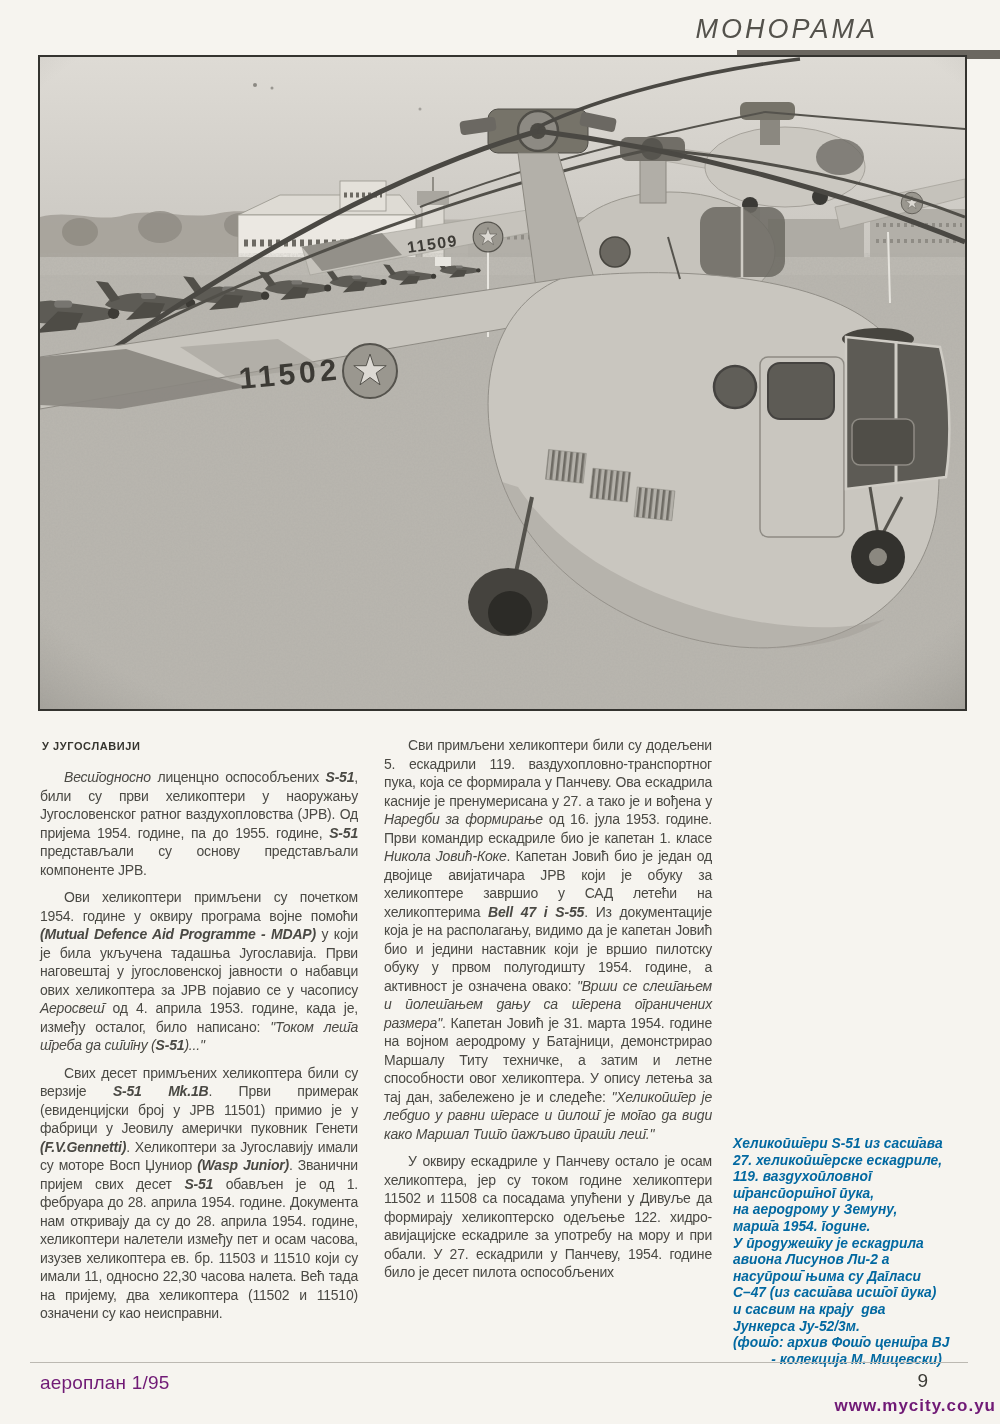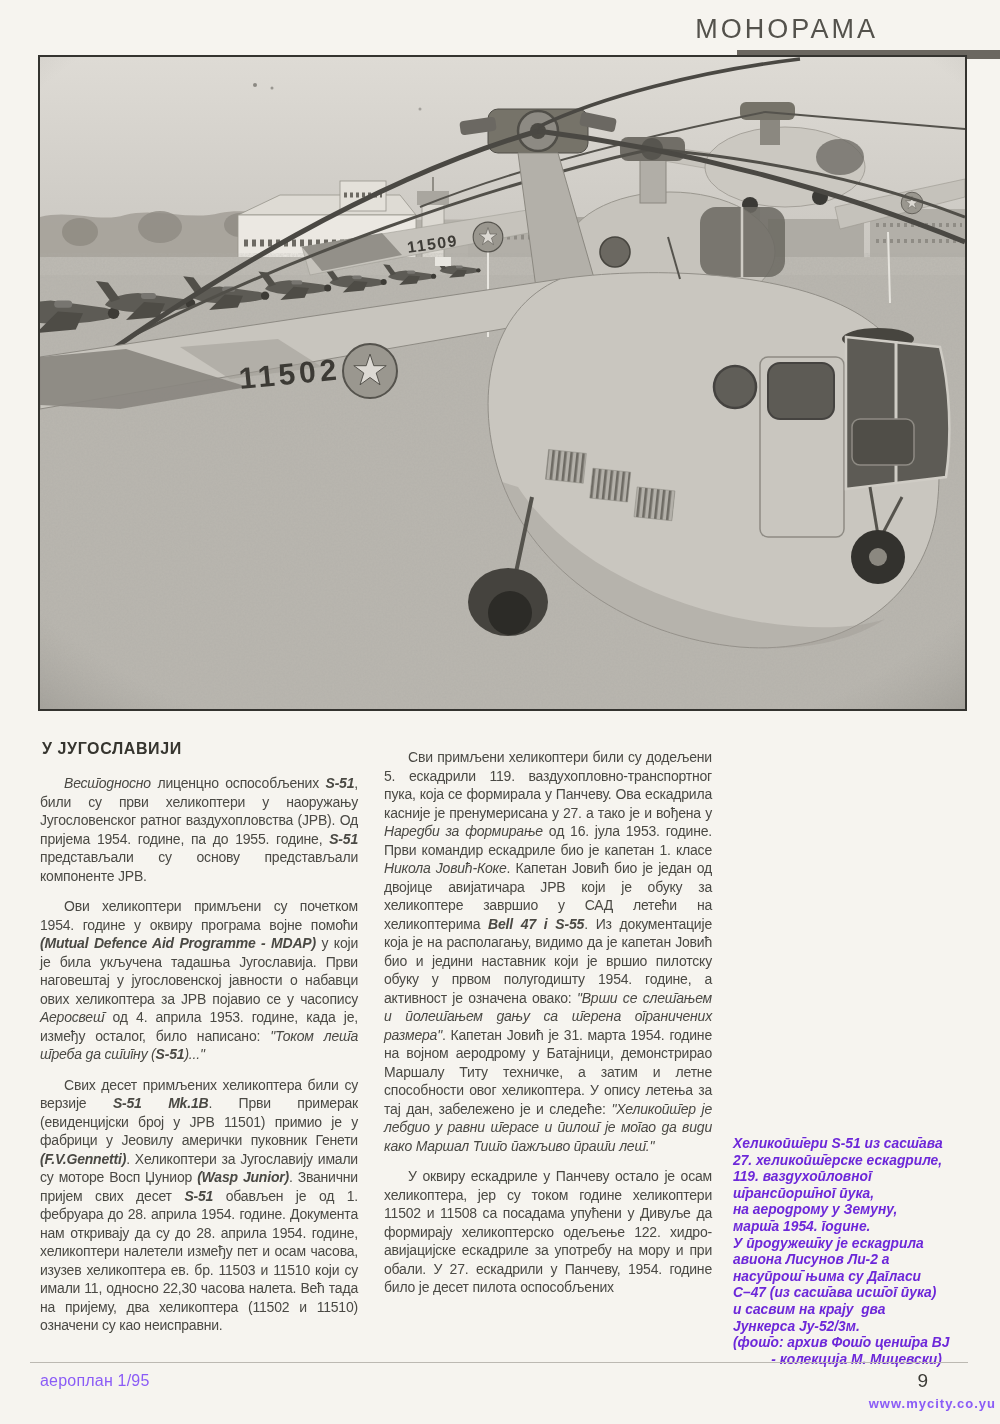--- a/index.html
+++ b/index.html
@@ -4,57 +4,57 @@
 <style>
   html,body{margin:0;padding:0;background:#e9e7e2;}
   .page{
     position:relative;width:1000px;height:1424px;margin:0 auto;
     background:#f6f4ef;overflow:hidden;
     font-family:"Liberation Sans",sans-serif;color:#4a4944;
   }
   
   .masthead{
     position:absolute;top:14px;left:0;right:122px;text-align:right;
-    font-size:27px;letter-spacing:3px;color:#54524c;
+    font-style:italic;font-size:27px;letter-spacing:3px;color:#54524c;
   }
   .masthead-rule{
     position:absolute;top:50px;left:737px;right:0;height:9px;background:#6b6760;
   }
   
   .photo{
     position:absolute;left:38px;top:55px;width:925px;height:652px;
     margin:0;border:2px solid #34332f;box-sizing:content-box;background:#c9c6c0;
   }
   .photo svg{display:block;width:925px;height:652px;}
   
   .col{position:absolute;text-align:justify;}
   .col1{left:40px;top:736px;width:318px;}
   .col2{left:384px;top:736px;width:328px;}
   h2.section-title{
-    margin:4px 0 16px 2px;font-size:16px;letter-spacing:.6px;color:#36352f;
+    margin:4px 0 16px 2px;font-size:11px;letter-spacing:.6px;color:#36352f;
   }
   .col p{
-    margin:12px 0 9px;font-size:14px;line-height:18.5px;letter-spacing:-.2px;
+    margin:0 0 9px;font-size:14px;line-height:18.5px;letter-spacing:-.2px;
     text-indent:24px;color:#4a4944;
   }
   .b{font-weight:bold}
   .it{font-style:italic}
   
   .caption{
     position:absolute;left:733px;top:1136px;width:232px;
     font-size:13.8px;line-height:16.6px;font-weight:bold;font-style:italic;
-    color:#6d28d9;white-space:pre-wrap;
+    color:#0369a1;white-space:pre-wrap;
   }
   
   .footer-rule{position:absolute;left:30px;right:32px;top:1362px;height:1px;background:#bcb9b2;}
-  .journal{position:absolute;left:40px;top:1372px;font-size:16px;color:#8b5cf6;letter-spacing:.2px;}
+  .journal{position:absolute;left:40px;top:1372px;font-size:19px;color:#701a75;letter-spacing:.2px;}
   .pageno{position:absolute;right:72px;top:1370px;font-size:19px;color:#3c3b36;}
   .watermark{
-    position:absolute;right:4px;top:1396px;font-size:13px;font-weight:bold;
-    letter-spacing:1px;color:#8b5cf6;text-shadow:0 0 1px #efe9ee;
+    position:absolute;right:4px;top:1396px;font-size:17px;font-weight:bold;
+    letter-spacing:1px;color:#701a75;text-shadow:0 0 1px #efe9ee;
   }
 </style>
 </head>
 <body>
 
 <div class="page">
 
   <div class="masthead">МОНОРАМА</div>
   <div class="masthead-rule"></div>
 

